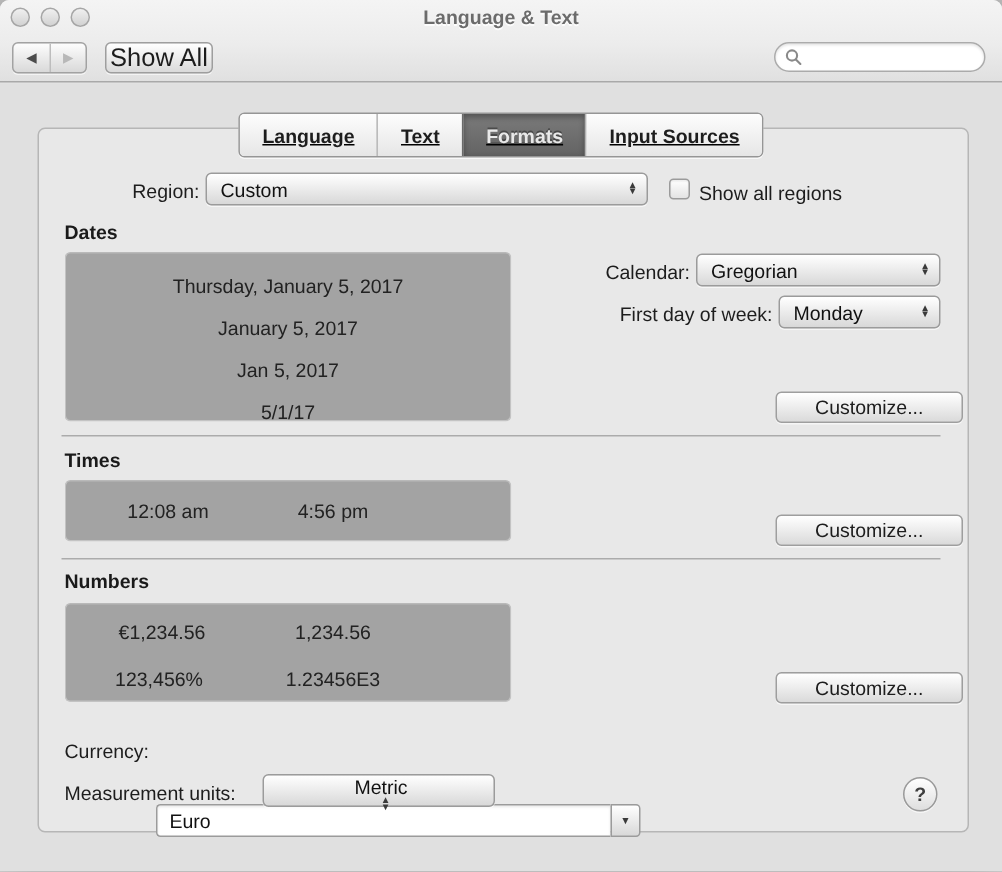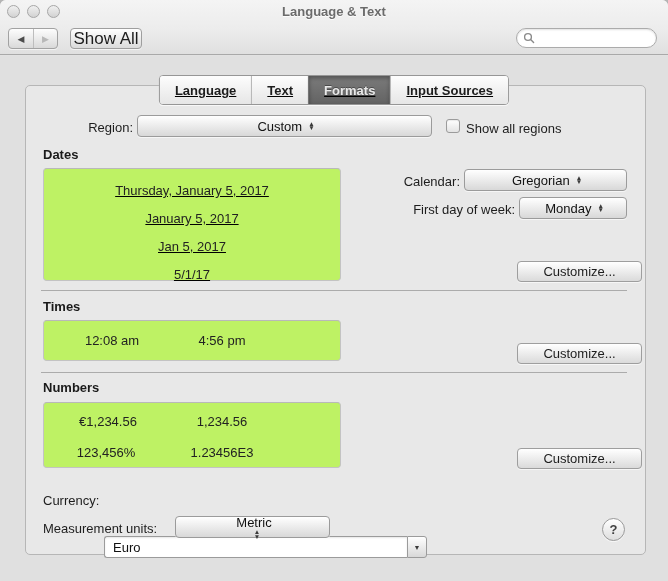--- a/index.html
+++ b/index.html
@@ -78,35 +78,35 @@
     box-shadow:inset 0 2px 4px rgba(0,0,0,.35);border-left-color:#6a6a6a;
   }
   .lbl{position:absolute;font-size:13px;color:#1d1d1d;white-space:nowrap;}
   .lbl.r{text-align:right;}
   .hdr{position:absolute;font-size:13px;font-weight:bold;color:#1a1a1a;}
   
   .popup{
     position:absolute;height:22px;border:1px solid #9b9b9b;border-radius:4px;
     background:linear-gradient(180deg,#ffffff,#d8d8d8);
     box-shadow:0 1px 0 rgba(255,255,255,.6);
-    display:flex;align-items:center;justify-content:center;
+    display:flex;align-items:center;justify-content:space-between;
     padding:0 6px 0 9px;font-size:13px;color:#111;
   }
   .stepper{display:flex;flex-direction:column;align-items:center;line-height:4.5px;
     font-size:6.5px;color:#3a3a3a;margin-left:6px;}
   
   .checkbox{
     position:absolute;width:14px;height:14px;border:1px solid #9b9b9b;border-radius:3px;
     background:linear-gradient(180deg,#ffffff,#e3e3e3);
     box-shadow:inset 0 1px 1px rgba(0,0,0,.08);
   }
   
   .sample-box{
-    position:absolute;background:#bef264;border:1px solid #c3c3c3;
-    border-top-color:#b9b9b9;border-radius:4px;text-decoration:underline;
+    position:absolute;background:#a3a3a3;border:1px solid #c3c3c3;
+    border-top-color:#b9b9b9;border-radius:4px;
   }
   .sample-line{font-size:13px;color:#222;text-align:center;line-height:28px;}
   .abs-sample{position:absolute;transform:translateX(-50%);font-size:13px;color:#222;white-space:nowrap;}
   .hsep{position:absolute;height:1px;background:#ababab;left:41px;width:586px;}
   
   .combo{position:absolute;display:flex;height:22px;}
   .combo-field{
     width:303px;height:22px;background:#ffffff;border:1px solid #9b9b9b;
     border-right:none;border-radius:3px 0 0 3px;display:flex;align-items:center;
     padding:0 8px;font-size:13px;color:#111;box-shadow:inset 0 1px 2px rgba(0,0,0,.1);

